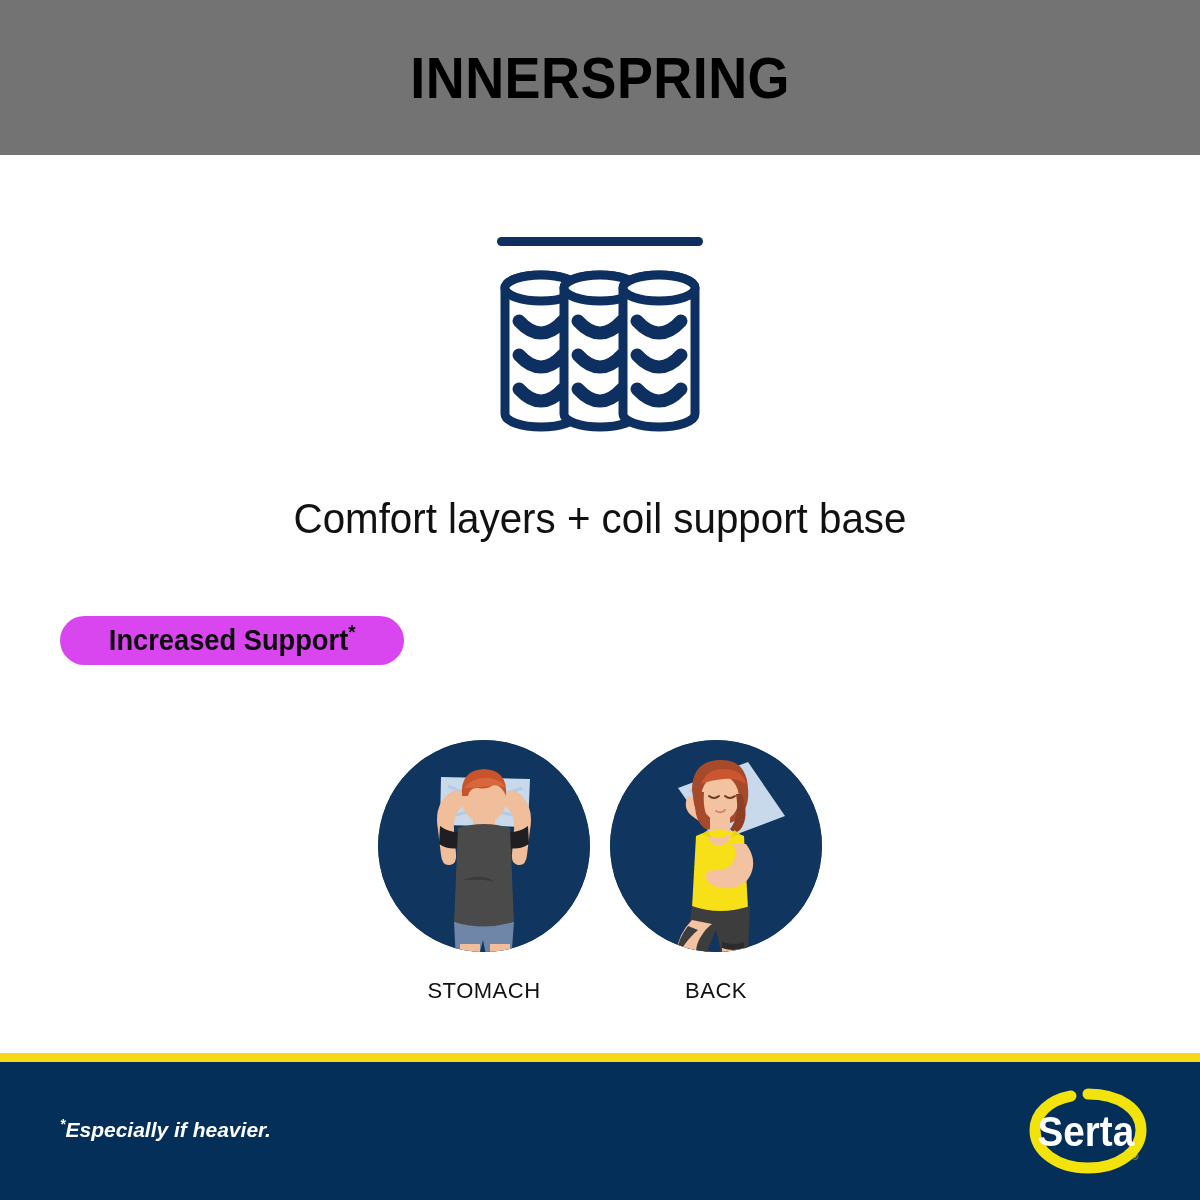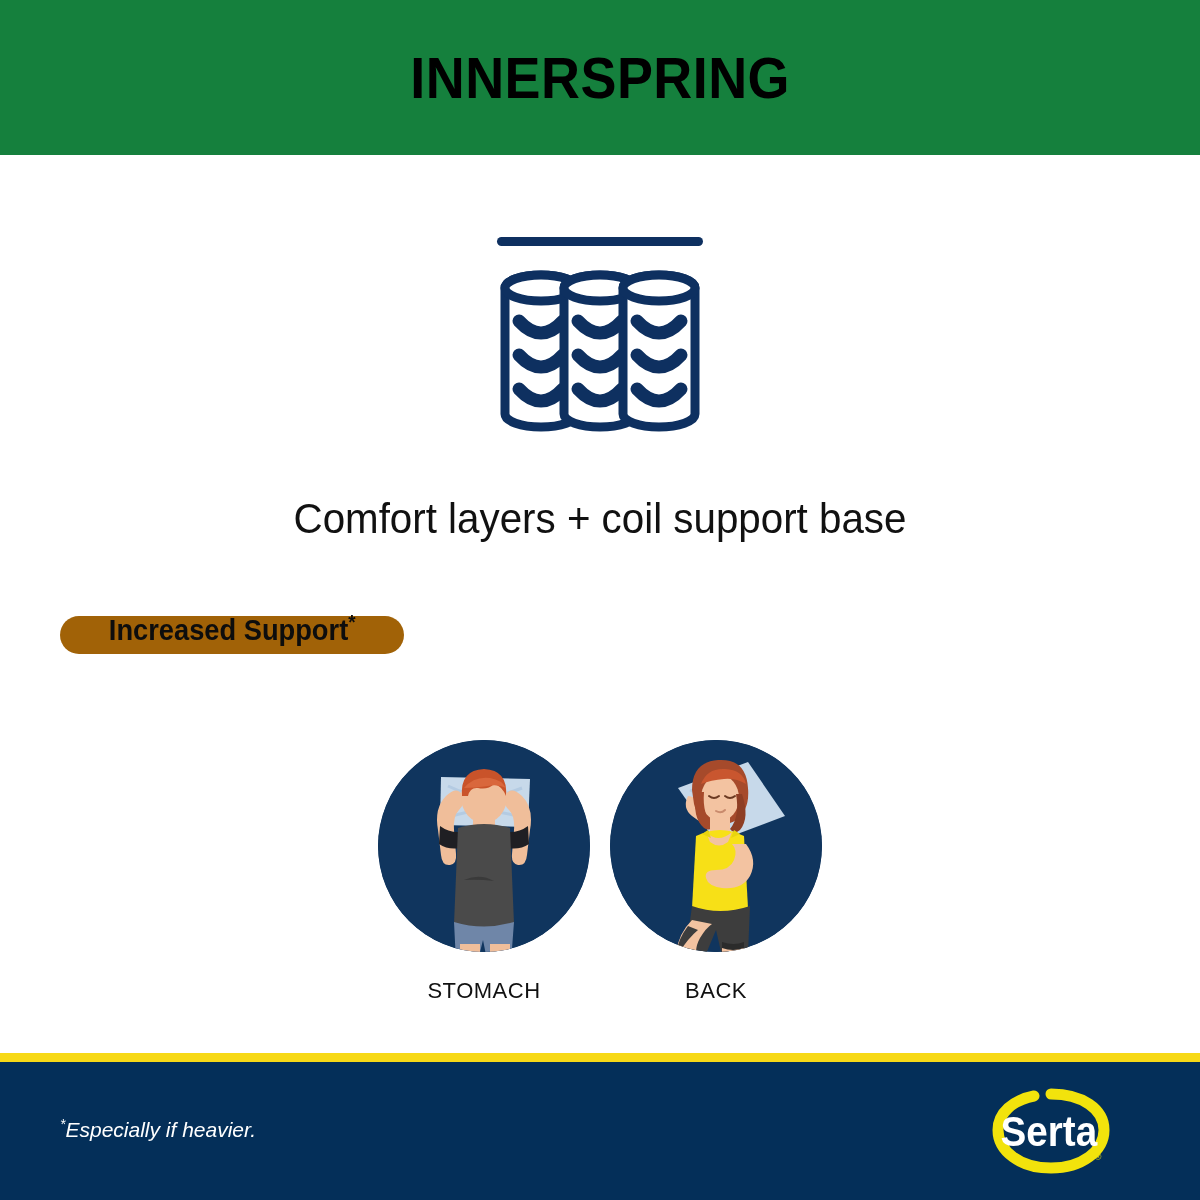--- a/index.html
+++ b/index.html
@@ -22,21 +22,21 @@
     background: #ffffff;
   }
 
   
   .header-band {
     position: absolute;
     left: 0;
     top: 0;
     width: 1200px;
     height: 155px;
-    background: #15803d;
+    background: #737373;
     display: flex;
     align-items: center;
     justify-content: center;
   }
   .header-title {
     font-family: "Liberation Sans", sans-serif;
     font-weight: 700;
     font-size: 58px;
     letter-spacing: 0.5px;
     color: #000000;
@@ -80,25 +80,25 @@
     position: absolute;
     left: 60px;
     top: 616px;
     width: 1080px;
     display: flex;
     justify-content: space-between;
     align-items: center;
   }
   .pill {
     width: 344px;
-    height: 38px;
+    height: 49px;
     border-radius: 28px;
-    background: #a16207;
-    display: flex;
-    align-items: flex-start;
+    background: #d946ef;
+    display: flex;
+    align-items: center;
     justify-content: center;
     box-sizing: border-box;
   }
   .pill-label {
     font-family: "Liberation Sans", sans-serif;
     font-weight: 600;
     font-size: 29px;
     color: #0d0d0d;
     transform: scaleX(0.94);
     white-space: nowrap;
@@ -161,33 +161,33 @@
     width: 1200px;
     height: 138px;
     background: #042f59;
   }
   .footnote {
     position: absolute;
     left: 60px;
     top: 1118px;
     font-family: "Liberation Sans", sans-serif;
     font-style: italic;
-    font-weight: 400;
+    font-weight: 700;
     font-size: 21px;
     color: #ffffff;
     white-space: nowrap;
   }
   .footnote-star {
     font-size: 14px;
     vertical-align: super;
     line-height: 0;
   }
   .serta-logo {
     position: absolute;
-    left: 990px;
+    left: 1027px;
     top: 1086px;
     width: 122px;
     height: 92px;
   }
 </style>
 </head>
 <body>
 
 <div class="page">
 

